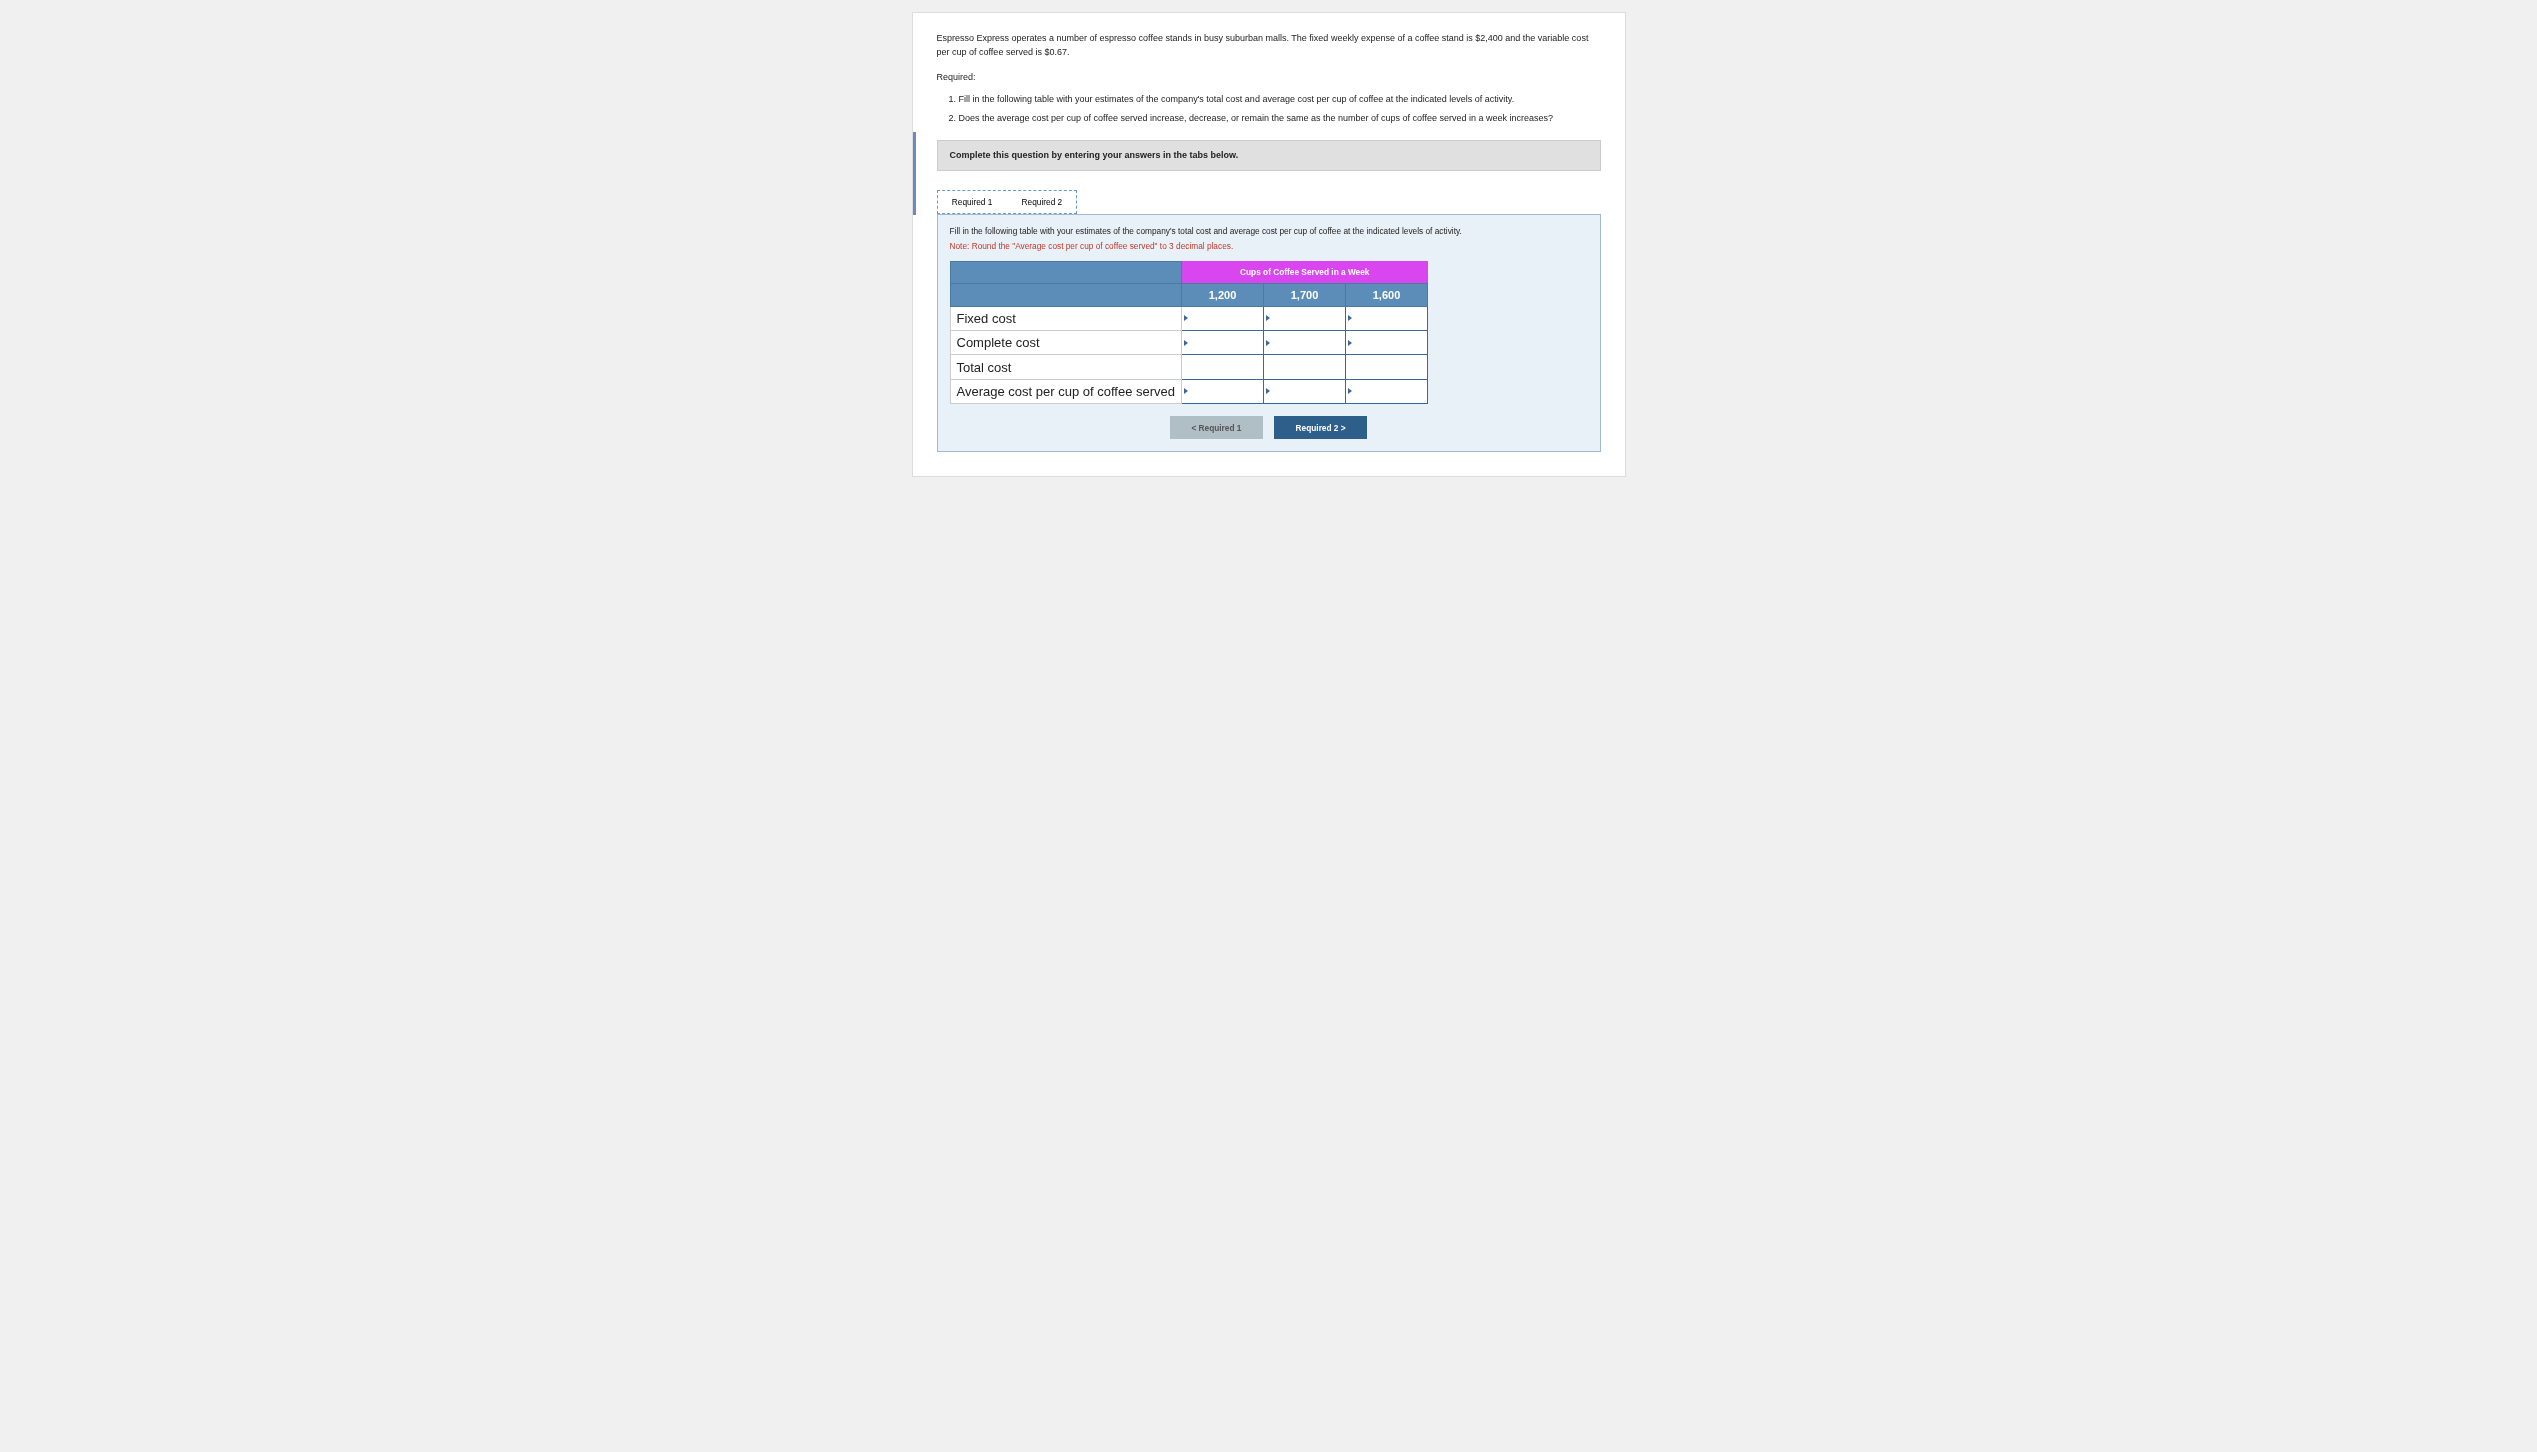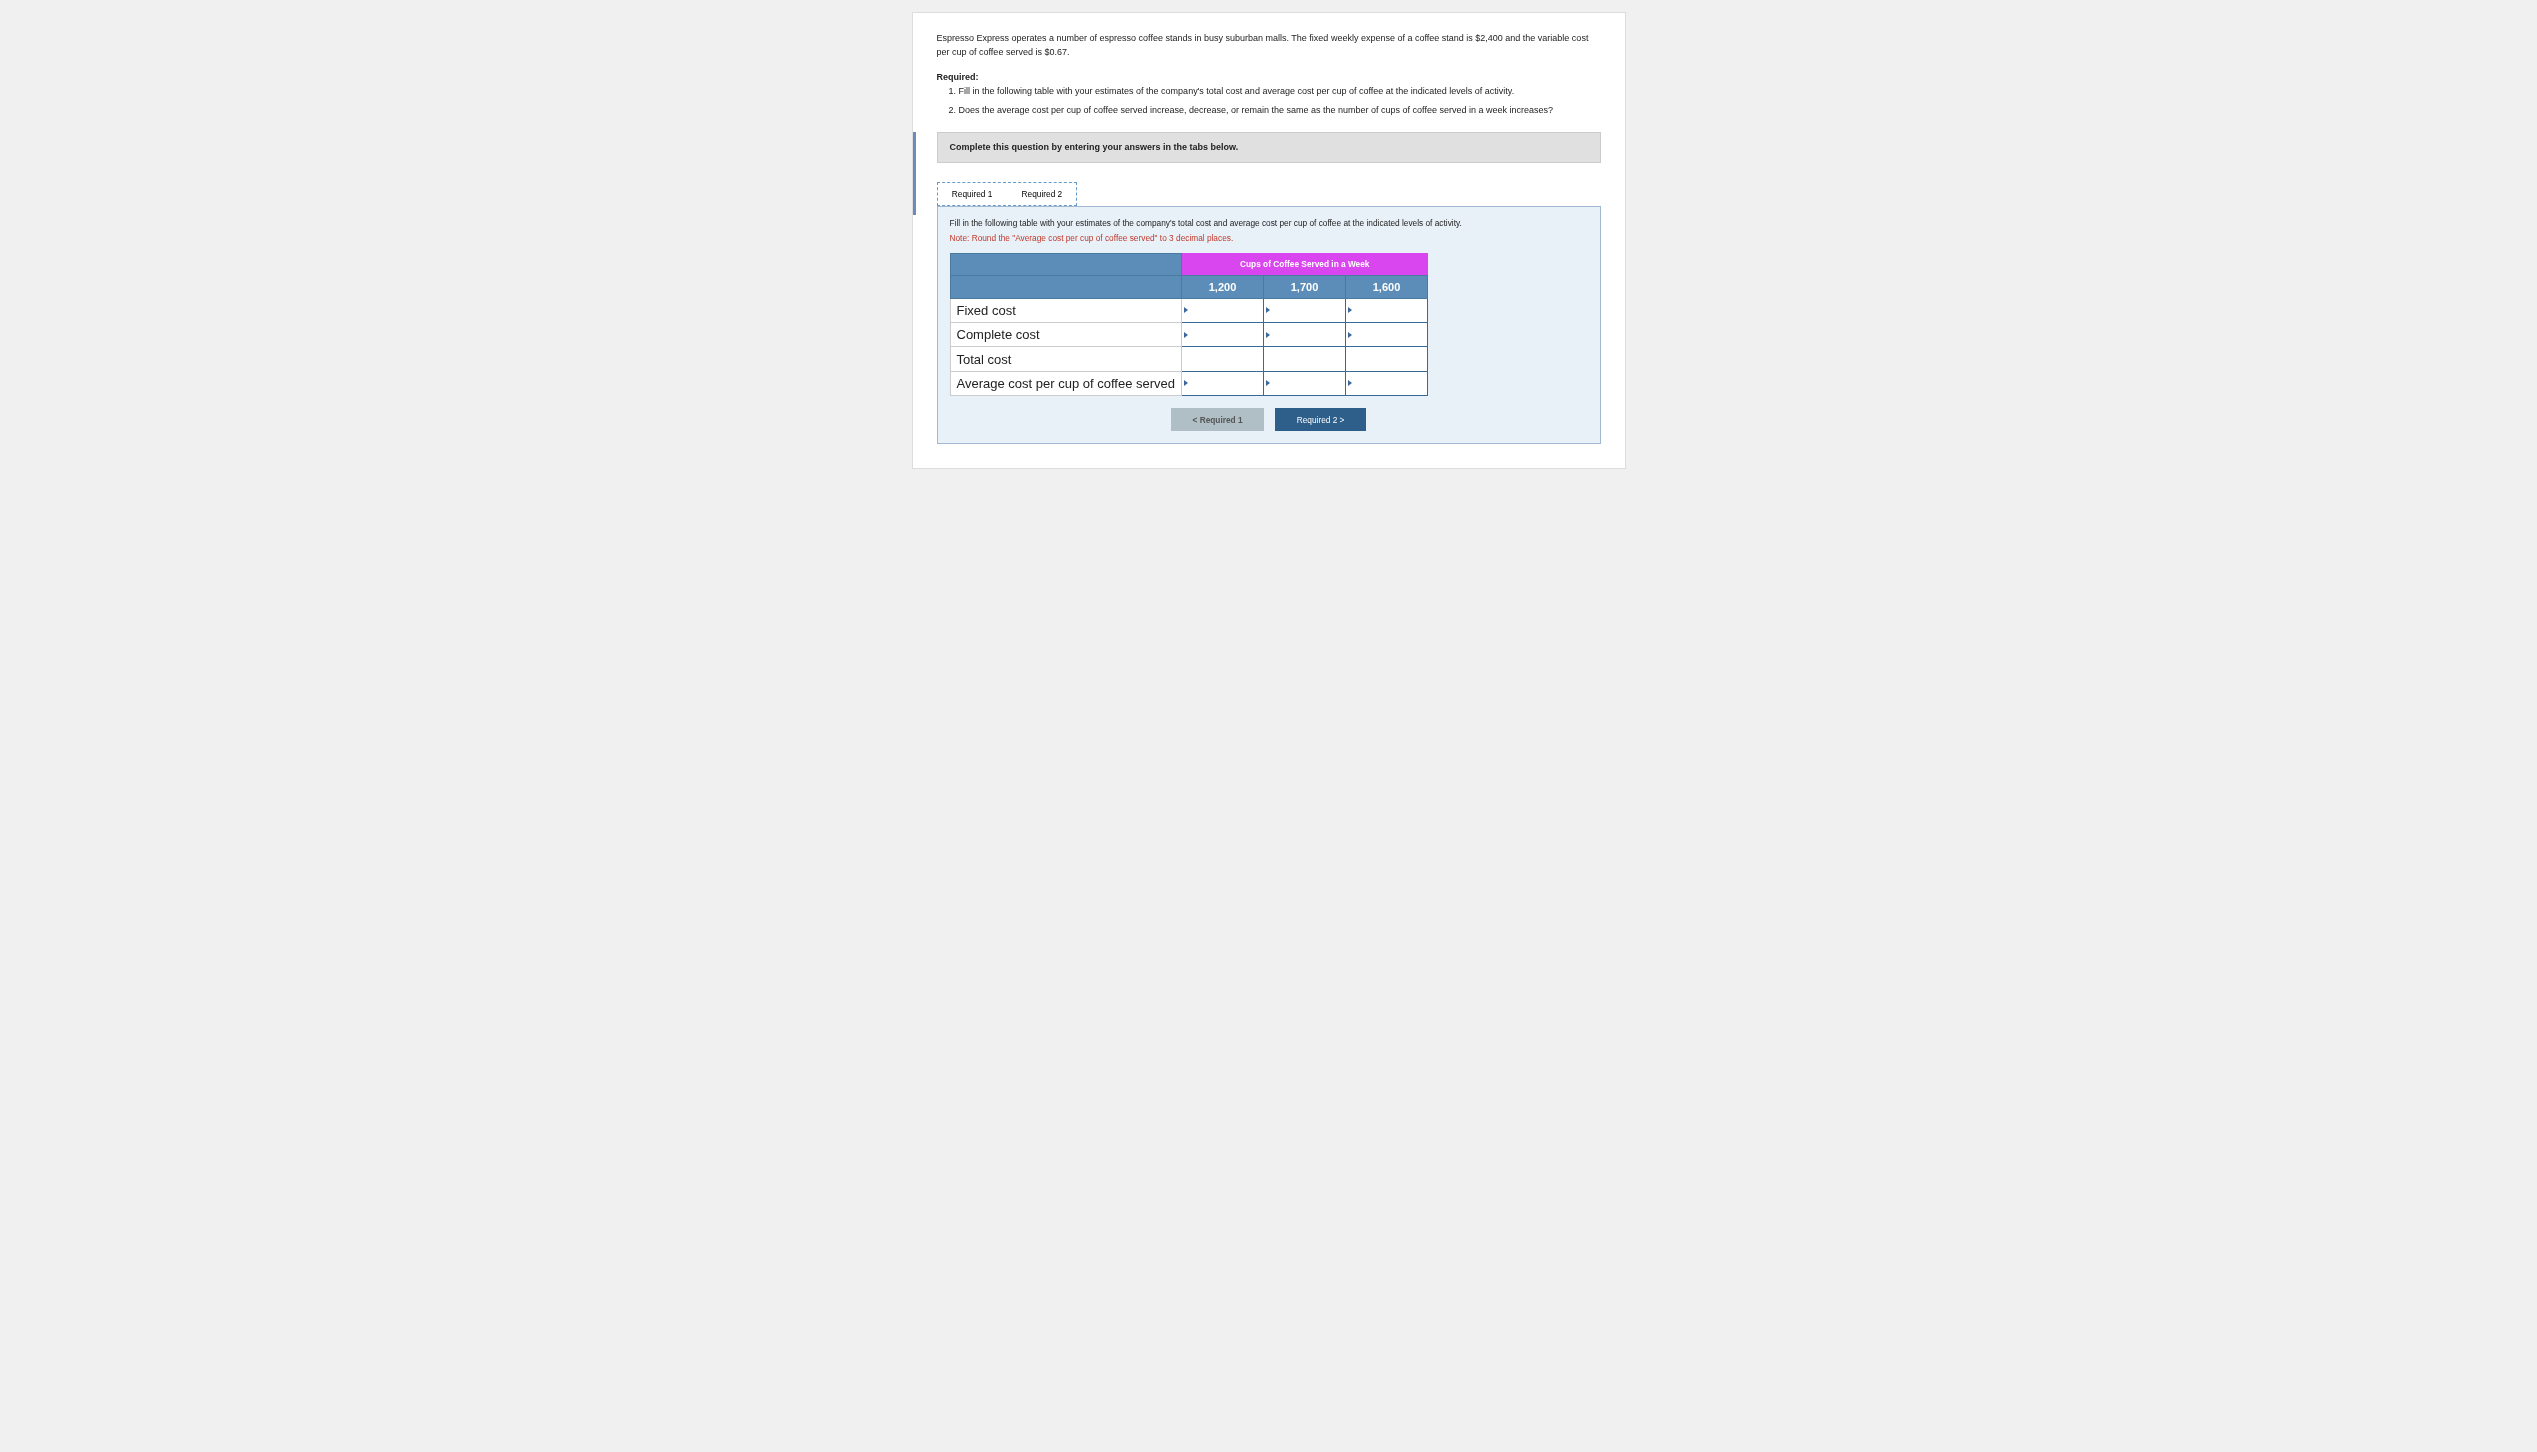--- a/index.html
+++ b/index.html
@@ -35,23 +35,23 @@
     }
 
     .problem-text {
       font-size: 9px;
       line-height: 1.6;
       margin-bottom: 12px;
       color: #222;
     }
 
     .required-heading {
-      font-weight: bold;
+      font-weight: normal;
       font-size: 9px;
-      margin-bottom: 2px;
+      margin-bottom: 10px;
     }
 
     .requirements-list {
       list-style: none;
       padding: 0;
       margin-bottom: 14.3px;
     }
 
     .requirements-list li {
       margin-bottom: 4.8px;
@@ -205,21 +205,21 @@
       font-weight: bold;
       cursor: pointer;
     }
 
     .nav-btn-next {
       background: #2e5f8a;
       color: #fff;
       border: none;
       padding: 6.5px 21.4px;
       font-size: 8.3px;
-      font-weight: normal;
+      font-weight: bold;
       cursor: pointer;
       margin-left: 2.4px;
     }
 
     .tabs-wrapper {
       margin-top: 9.5px;
     }
   </style>
 </head>
 <body>

